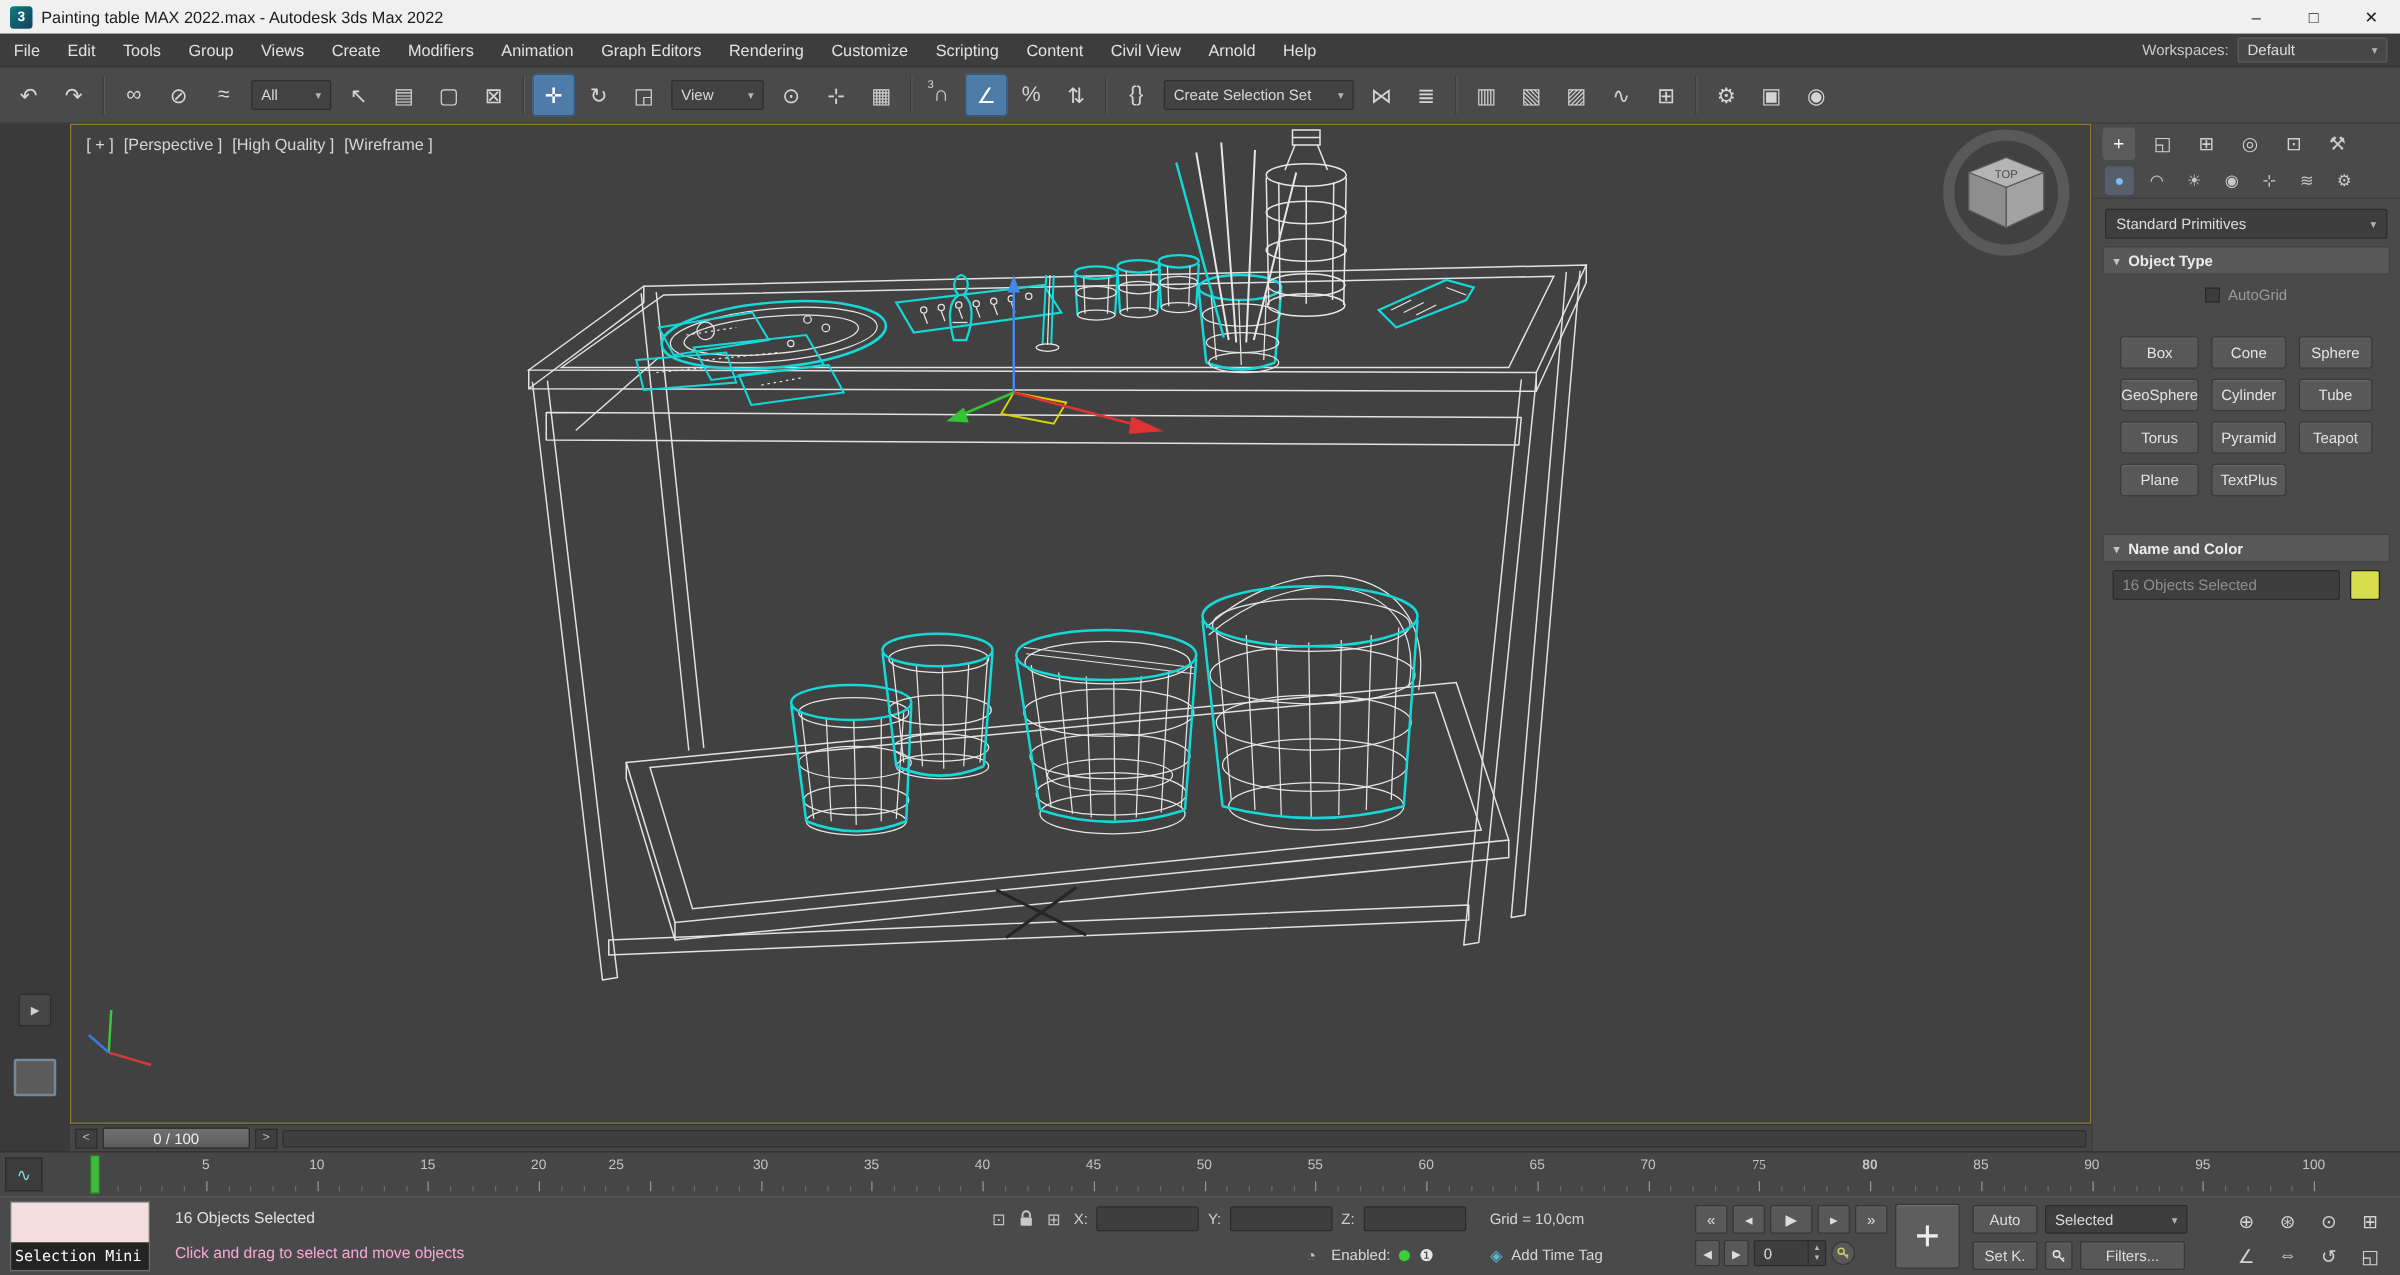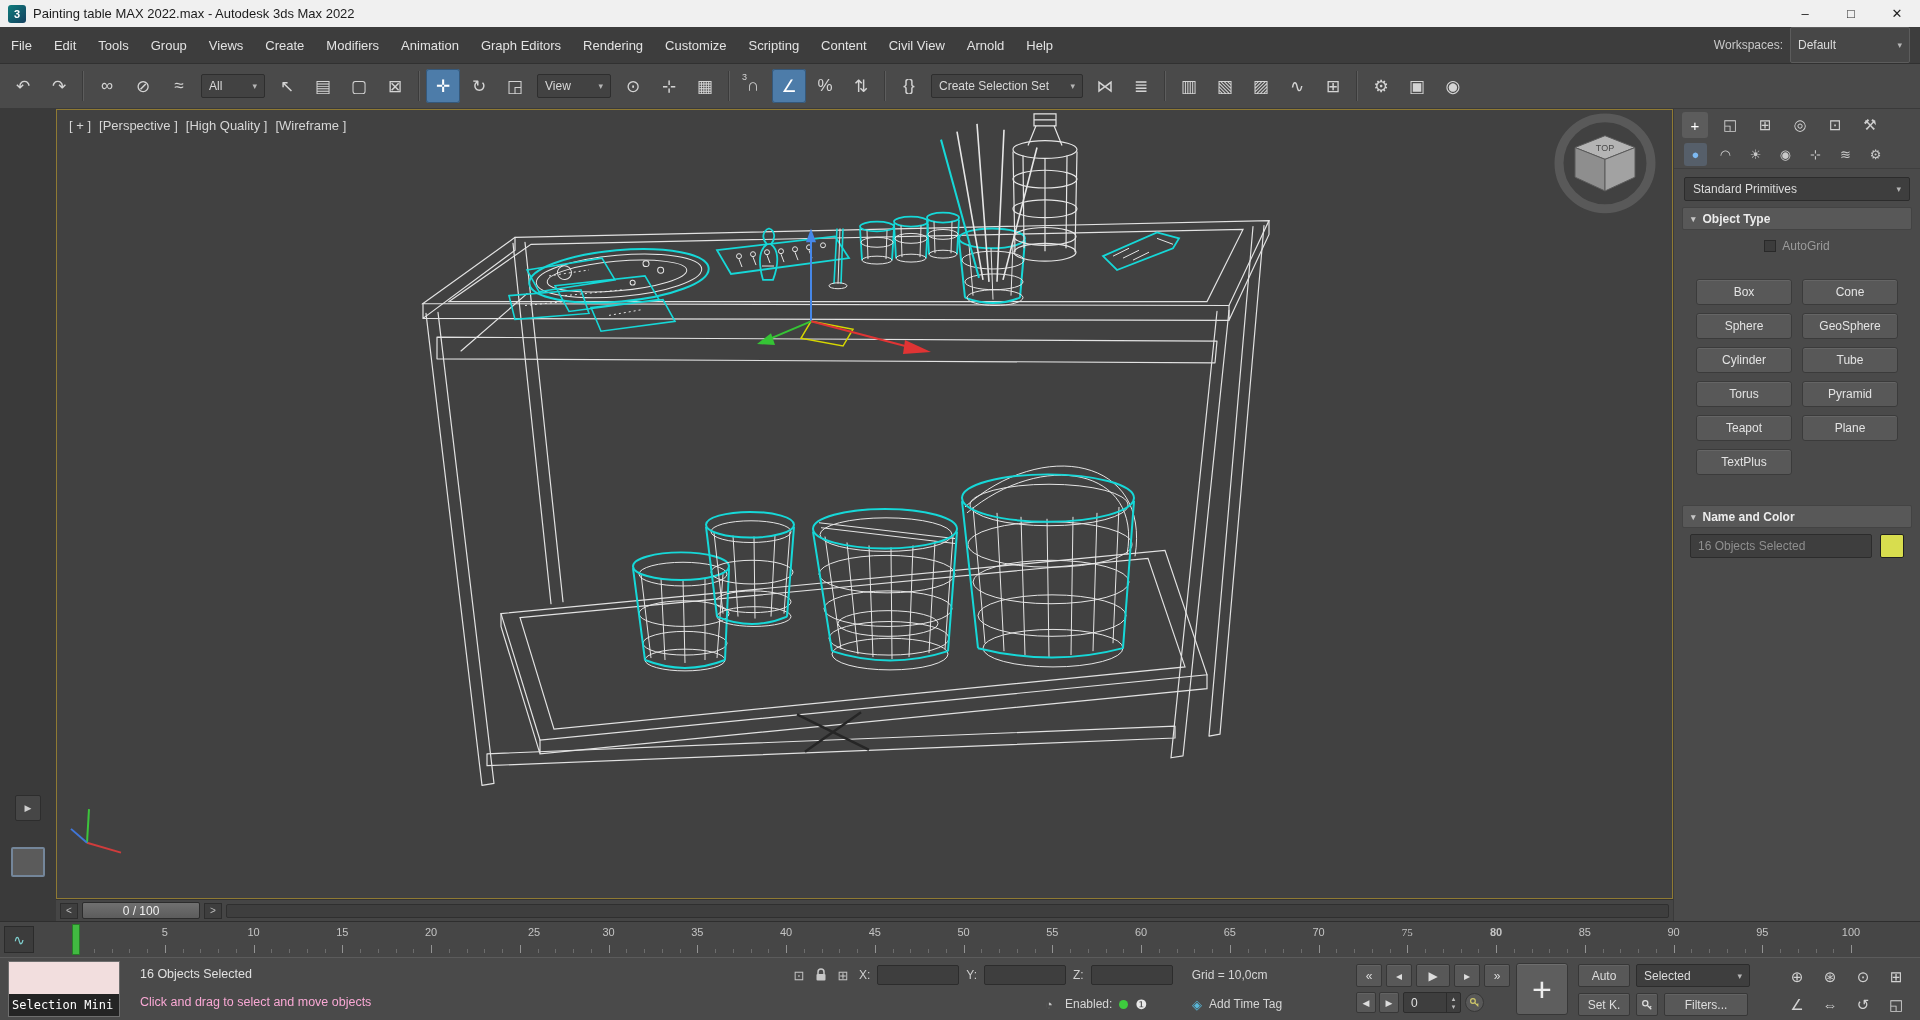--- a/index.html
+++ b/index.html
@@ -12,21 +12,21 @@
   .app-icon { width:18px; height:18px; border-radius:3px; background:linear-gradient(135deg,#0f7d7d,#14405f); color:#fff; font-size:11px; font-weight:bold; display:flex; align-items:center; justify-content:center; margin-right:7px; }
   .titlebar .title { white-space:nowrap; }
   .titlebar .spacer { flex:1; }
   .win-btn { width:46px; height:27px; display:flex; align-items:center; justify-content:center; font-size:13px; color:#222; }
 
   
   .menubar { flex:0 0 27px; background:#3d3d3d; display:flex; align-items:center; font-size:13px; color:#e2e2e2; border-bottom:1px solid #313131; }
   .menu-items { display:flex; height:100%; }
   .menu-item { padding:0 11px; display:flex; align-items:center; white-space:nowrap; }
   .workspaces { margin-left:auto; display:flex; align-items:center; gap:7px; padding-right:10px; font-size:12px; color:#c9c9c9; }
-  .ws-dd { width:120px; height:36px; background:#474747; border:1px solid #5c5c5c; border-radius:2px; display:flex; align-items:center; justify-content:space-between; padding:0 7px; color:#ddd; }
+  .ws-dd { width:120px; height:20px; background:#474747; border:1px solid #5c5c5c; border-radius:2px; display:flex; align-items:center; justify-content:space-between; padding:0 7px; color:#ddd; }
   .caret { font-size:9px; color:#b5b5b5; margin-left:5px; }
 
   
   .toolbar { flex:0 0 45px; background:#4a4a4a; display:flex; align-items:center; padding:0 6px; gap:2px; border-bottom:1px solid #3a3a3a; }
   .tb-btn { width:34px; height:34px; flex:0 0 auto; display:flex; align-items:center; justify-content:center; font-size:17px; color:#d4d4d4; border-radius:3px; position:relative; }
   .tb-btn.active { background:#4d7ca9; color:#fff; box-shadow:inset 0 0 0 1px #35587a; }
   .tb-btn .sub { position:absolute; top:3px; left:6px; font-size:9px; }
   .tb-sep { width:2px; height:30px; margin:0 4px; border-left:1px solid #3b3b3b; border-right:1px solid #5d5d5d; flex:0 0 auto; }
   .tb-dd { height:24px; background:#424242; border:1px solid #2e2e2e; border-radius:2px; display:flex; align-items:center; justify-content:space-between; padding:0 7px; font-size:12px; color:#d8d8d8; margin:0 3px; flex:0 0 auto; }
 
@@ -54,21 +54,21 @@
   .panel-cats { display:flex; align-items:center; height:28px; padding:0 10px; gap:7px; border-bottom:1px solid #3f3f3f; }
   .pcat { width:23px; height:23px; display:flex; align-items:center; justify-content:center; font-size:13px; color:#c9c9c9; border-radius:3px; }
   .pcat.active { color:#7db9f2; background:#565f6a; }
   .prim-dd { margin:8px 10px 6px; height:24px; background:#3e3e3e; border:1px solid #2c2c2c; border-radius:2px; display:flex; align-items:center; justify-content:space-between; padding:0 8px; color:#dcdcdc; }
   .rollout { margin:4px 8px 10px; }
   .rollout-header { height:23px; background:#585858; border:1px solid #434343; border-radius:2px; display:flex; align-items:center; gap:7px; padding:0 8px; color:#ececec; font-weight:bold; }
   .r-arrow { font-size:9px; color:#c6c6c6; }
   .rollout-body { padding:9px 6px 4px; }
   .autogrid { display:flex; align-items:center; justify-content:center; gap:6px; color:#9b9b9b; margin-bottom:10px; }
   .cb { width:12px; height:12px; background:#3c3c3c; border:1px solid #292929; display:inline-block; }
-  .obj-grid { display:grid; grid-template-columns:1fr 1fr; gap:8px 10px; padding:16px 8px; }
+  .obj-grid { display:grid; grid-template-columns:1fr 1fr 1fr; gap:8px 10px; padding:16px 8px; }
   .obj-btn { height:26px; background:#585858; border:1px solid #3b3b3b; border-radius:3px; box-shadow:inset 0 1px 0 rgba(255,255,255,.08); display:flex; align-items:center; justify-content:center; color:#e3e3e3; }
   .nc-row { display:flex; align-items:center; gap:8px; padding:6px 8px 2px; }
   .nc-input { flex:1; height:24px; background:#3e3e3e; border:1px solid #2c2c2c; border-radius:2px; color:#8f8f8f; display:flex; align-items:center; padding:0 7px; }
   .nc-swatch { width:24px; height:24px; border:1px solid #202020; border-radius:2px; }
 
   
   .ruler { flex:0 0 36px; background:#464646; border-top:1px solid #2e2e2e; position:relative; }
   .mini-curve { position:absolute; left:4px; top:4px; width:30px; height:27px; background:#3c3c3c; border:1px solid #2b2b2b; color:#7fd0cf; font-size:14px; display:flex; align-items:center; justify-content:center; }
   .tick { position:absolute; bottom:4px; width:1px; }
   .tick.minor { height:4px; background:#6c6c6c; }
@@ -575,21 +575,21 @@
         <div class="tick major" style="left: 1762.25px;"></div>
         <div class="tick minor" style="left: 1780px;"></div>
         <div class="tick minor" style="left: 1797.75px;"></div>
         <div class="tick minor" style="left: 1815.5px;"></div>
         <div class="tick minor" style="left: 1833.25px;"></div>
         <div class="tick major" style="left: 1851px;"></div>
         <div class="tick-label" style="left: 164.75px;">5</div>
         <div class="tick-label" style="left: 253.5px;">10</div>
         <div class="tick-label" style="left: 342.25px;">15</div>
         <div class="tick-label" style="left: 431px;">20</div>
-        <div class="tick-label" style="left: 534px;">25</div>
+        <div class="tick-label" style="left: 493px;">25</div>
         <div class="tick-label" style="left: 608.5px;">30</div>
         <div class="tick-label" style="left: 697.25px;">35</div>
         <div class="tick-label" style="left: 786px;">40</div>
         <div class="tick-label" style="left: 874.75px;">45</div>
         <div class="tick-label" style="left: 963.5px;">50</div>
         <div class="tick-label" style="left: 1052.25px;">55</div>
         <div class="tick-label" style="left: 1141px;">60</div>
         <div class="tick-label" style="left: 1229.75px;">65</div>
         <div class="tick-label" style="left: 1318.5px;">70</div>
         <div class="tick-label" style="left: 1407.25px; font-family: Liberation Serif, serif;">75</div>

